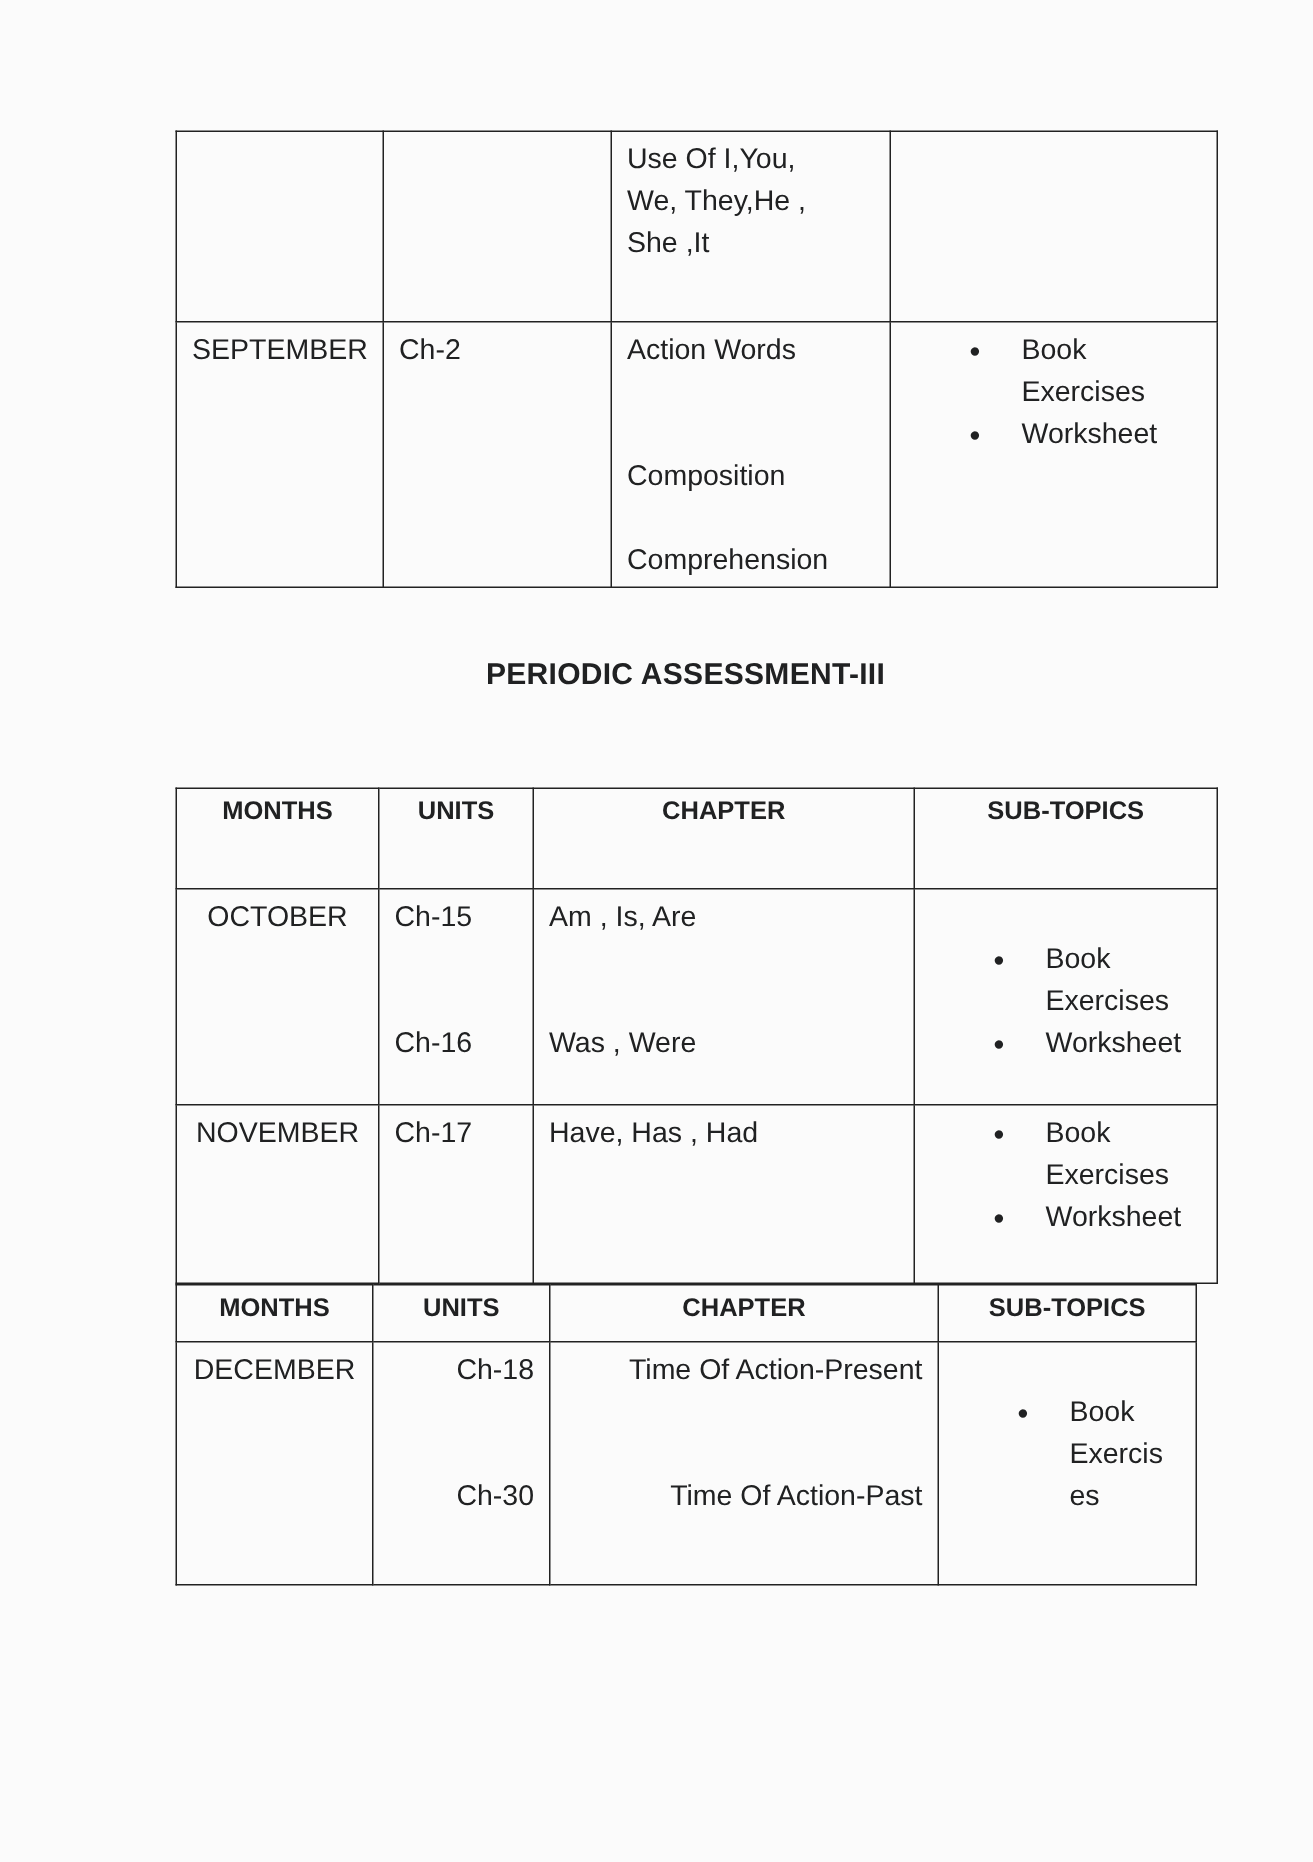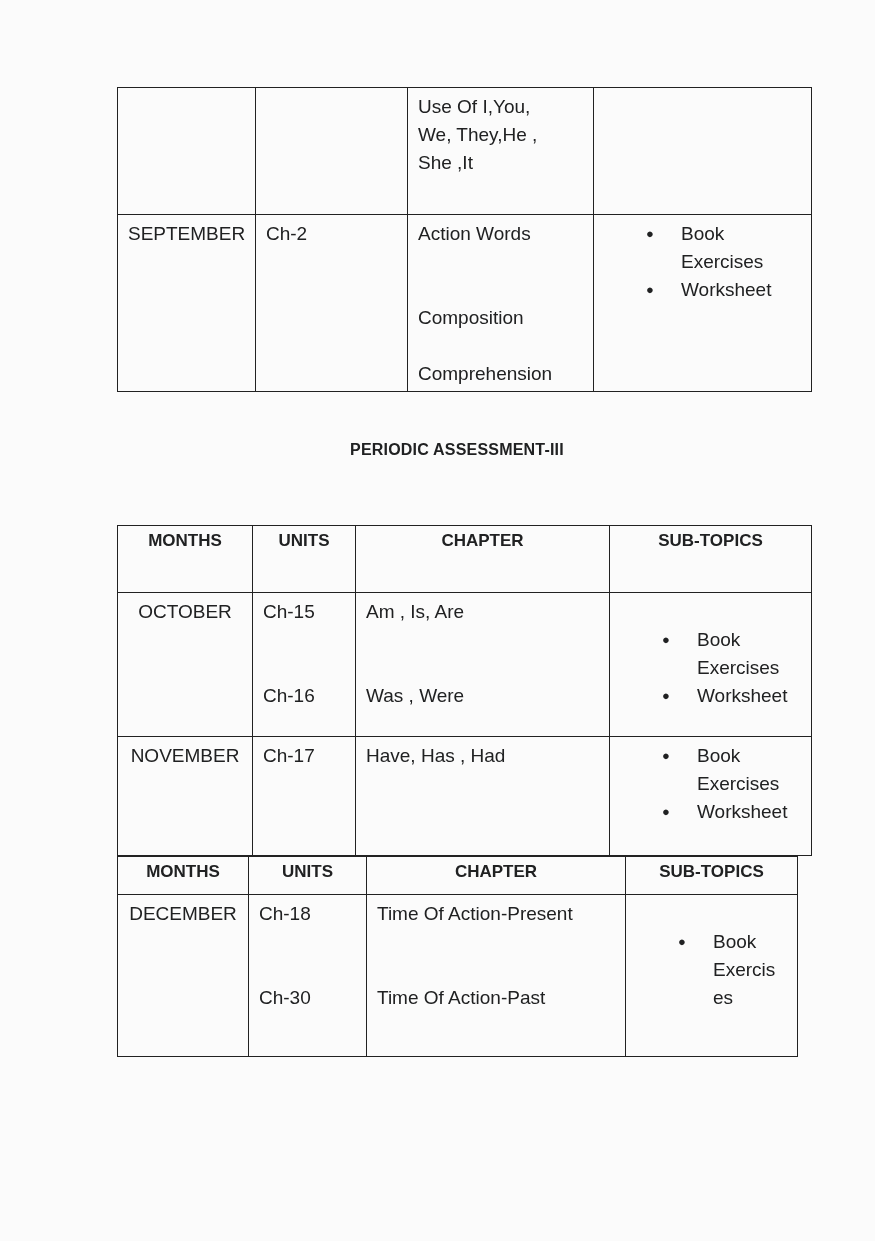--- a/index.html
+++ b/index.html
@@ -43,41 +43,41 @@
   .t2 col:nth-child(3){width:254px;} .t2 col:nth-child(4){width:202px;}
   .t3 col:nth-child(1){width:131px;} .t3 col:nth-child(2){width:118px;}
   .t3 col:nth-child(3){width:259px;} .t3 col:nth-child(4){width:172px;}
   
   .t1 tr.r0 { height: 127px; } .t1 tr.r1 { height: 172px; }
   .t2 tr.hr { height: 67px; }  .t2 tr.r0 { height: 144px; margin-top: 18px; } .t2 tr.r1 { height: 119px; }
   .t3 tr.hr { height: 38px; }  .t3 tr.r0 { height: 162px; }
 
   .ln { min-height: 28px; line-height: 28px; white-space: nowrap; }
   td.c-month { text-align: center; }
-  .t3 td.c-units, .t3 td.c-chapter { text-align: left; }
+  .t3 td.c-units, .t3 td.c-chapter { text-align: right; }
 
   ul.subtopics { list-style: none; }
   ul.subtopics li {
     position: relative;
     margin-left: 42px;
     padding-left: 35px;
     line-height: 28px;
     overflow-wrap: break-word;
   }
   .t3 ul.subtopics li { padding-right: 4px; }
   ul.subtopics .blt {
     position: absolute;
     left: 0; top: 0;
     font-size: 13px;
     line-height: 28px;
   }
   .heading {
     width: 680px;
     text-align: center;
-    font-size: 16px;
+    font-size: 20px;
     font-weight: 700;
     line-height: 30px;
     letter-spacing: 0.2px;
   }
   .heading.h-periodic { margin: 43px 0 60px 0; }
   .heading.h-annual  { margin: 46px 0 15px 0; }
 </style>
 </head>
 <body>
 

